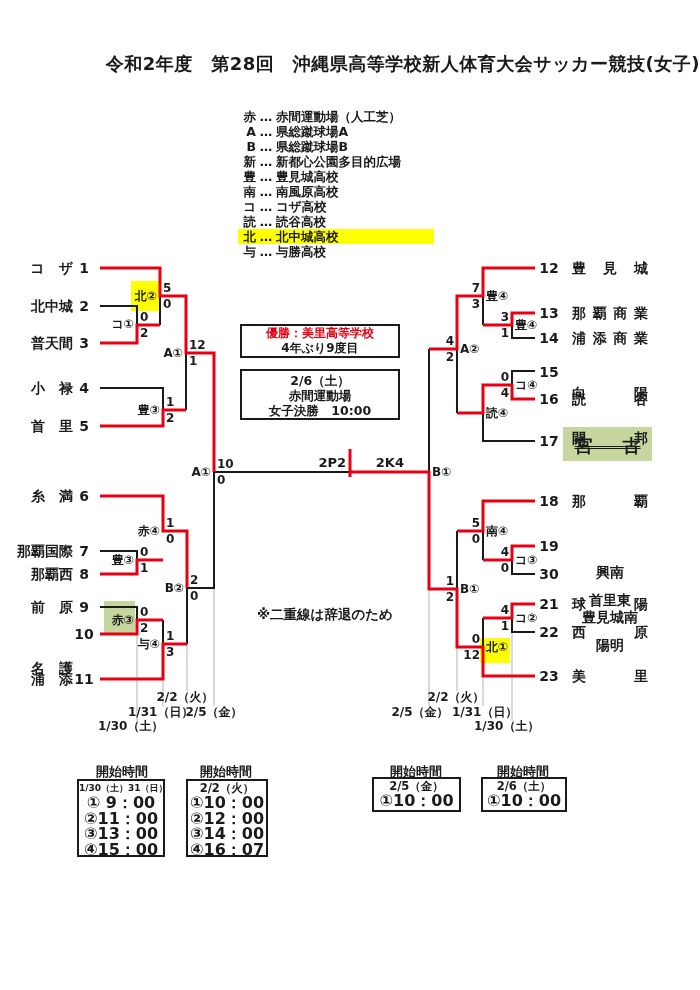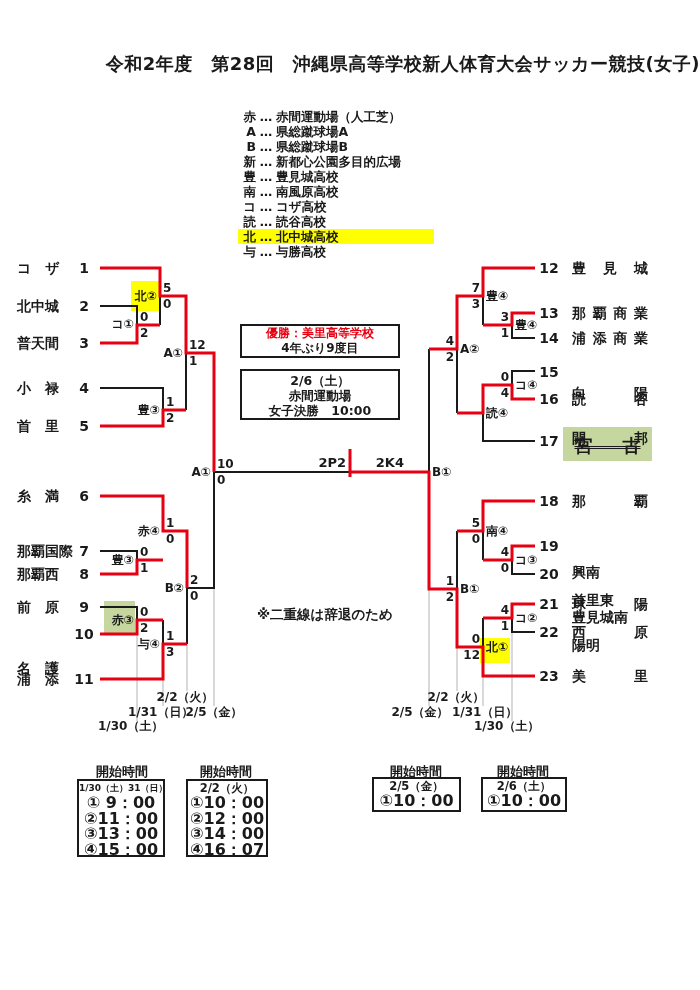--- a/index.html
+++ b/index.html
@@ -9,24 +9,24 @@
   .title{left:0;top:52px;width:700px;text-align:right;font-size:18px;letter-spacing:0.5px;}
   
   .legend{left:238px;top:109px;width:200px;}
   .legend-row{display:flex;height:15px;line-height:15px;font-size:12.5px;width:196px;}
   .legend-row .lk{width:18px;text-align:right;}
   .legend-row .ldots{width:20px;text-align:center;}
   .legend-row .lnm{flex:1;text-align:left;white-space:pre;}
   .legend-row.hl{background:#ffff00;}
   
   .tname{font-size:14px;line-height:16px;white-space:pre;}
-  .tname.l{left:17px;width:56px;}
+  .tname.l{left:17px;width:56px;text-align:right;}
   .tname.r{left:572px;width:76px;}
   .jr{text-align:justify;text-align-last:justify;}
-  .ctr{}
+  .ctr{text-align:center;}
   .two{line-height:15px;}
   .tno{font-size:14px;line-height:16px;text-align:center;}
   .tno.l{left:74px;width:20px;}
   .tno.r{left:538px;width:22px;}
   
   .lbl{font-size:12px;line-height:14px;white-space:nowrap;}
   .lbl.la{width:40px;text-align:right;}
   .lbl.ra{width:40px;text-align:left;}
   .sc{font-size:12px;line-height:13px;width:26px;white-space:nowrap;}
   .sc.la{text-align:left;}
@@ -214,21 +214,21 @@
   <div class="abs tno r" style="top:391px">16</div>
   <div class="abs tname r jr" style="top:391px">読　谷</div>
   <div class="abs tno r" style="top:433px">17</div>
   <div class="abs tno r" style="top:493px">18</div>
   <div class="abs tname r jr" style="top:493px">那　覇</div>
   <div class="abs tno r" style="top:538px">19</div>
   <div class="abs tname r two" style="top:535px">
     <div class="ctr">興南</div>
     <div class="ctr">豊見城南</div>
   </div>
-  <div class="abs tno r" style="top:566px">20</div>
+  <div class="abs tno r" style="top:566px">30</div>
   <div class="abs tname r two" style="top:563px">
     <div class="ctr">首里東</div>
     <div class="ctr">陽明</div>
   </div>
   <div class="abs tno r" style="top:596px">21</div>
   <div class="abs tname r jr" style="top:596px">球　陽</div>
   <div class="abs tno r" style="top:624px">22</div>
   <div class="abs tname r jr" style="top:624px">西　原</div>
   <div class="abs tno r" style="top:668px">23</div>
   <div class="abs tname r jr" style="top:668px">美　里</div>

